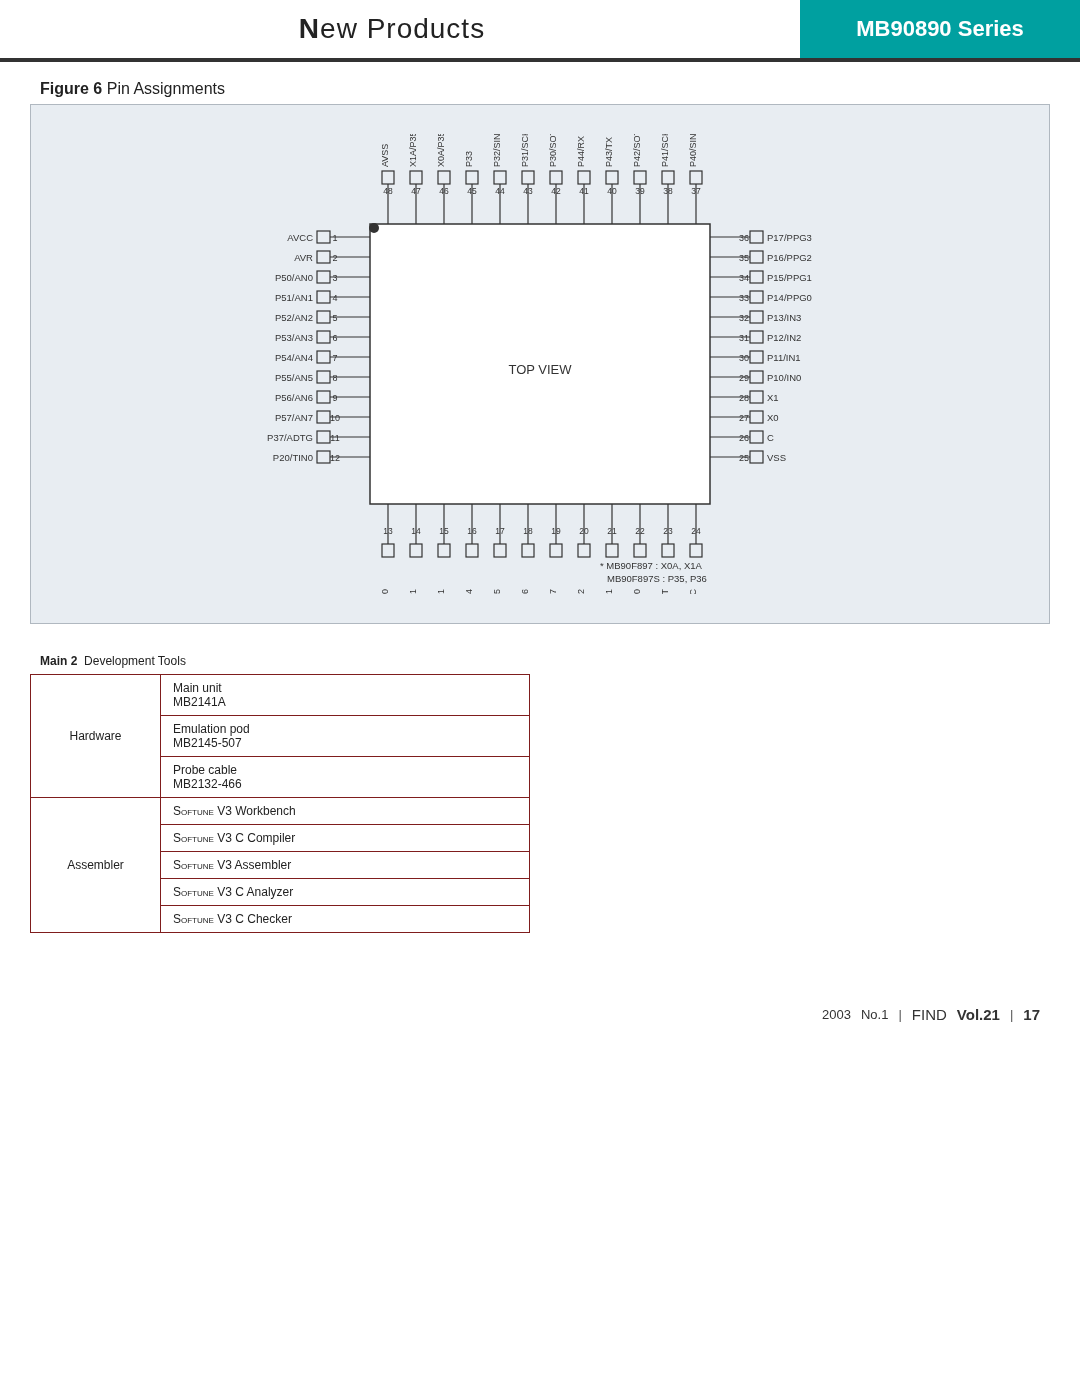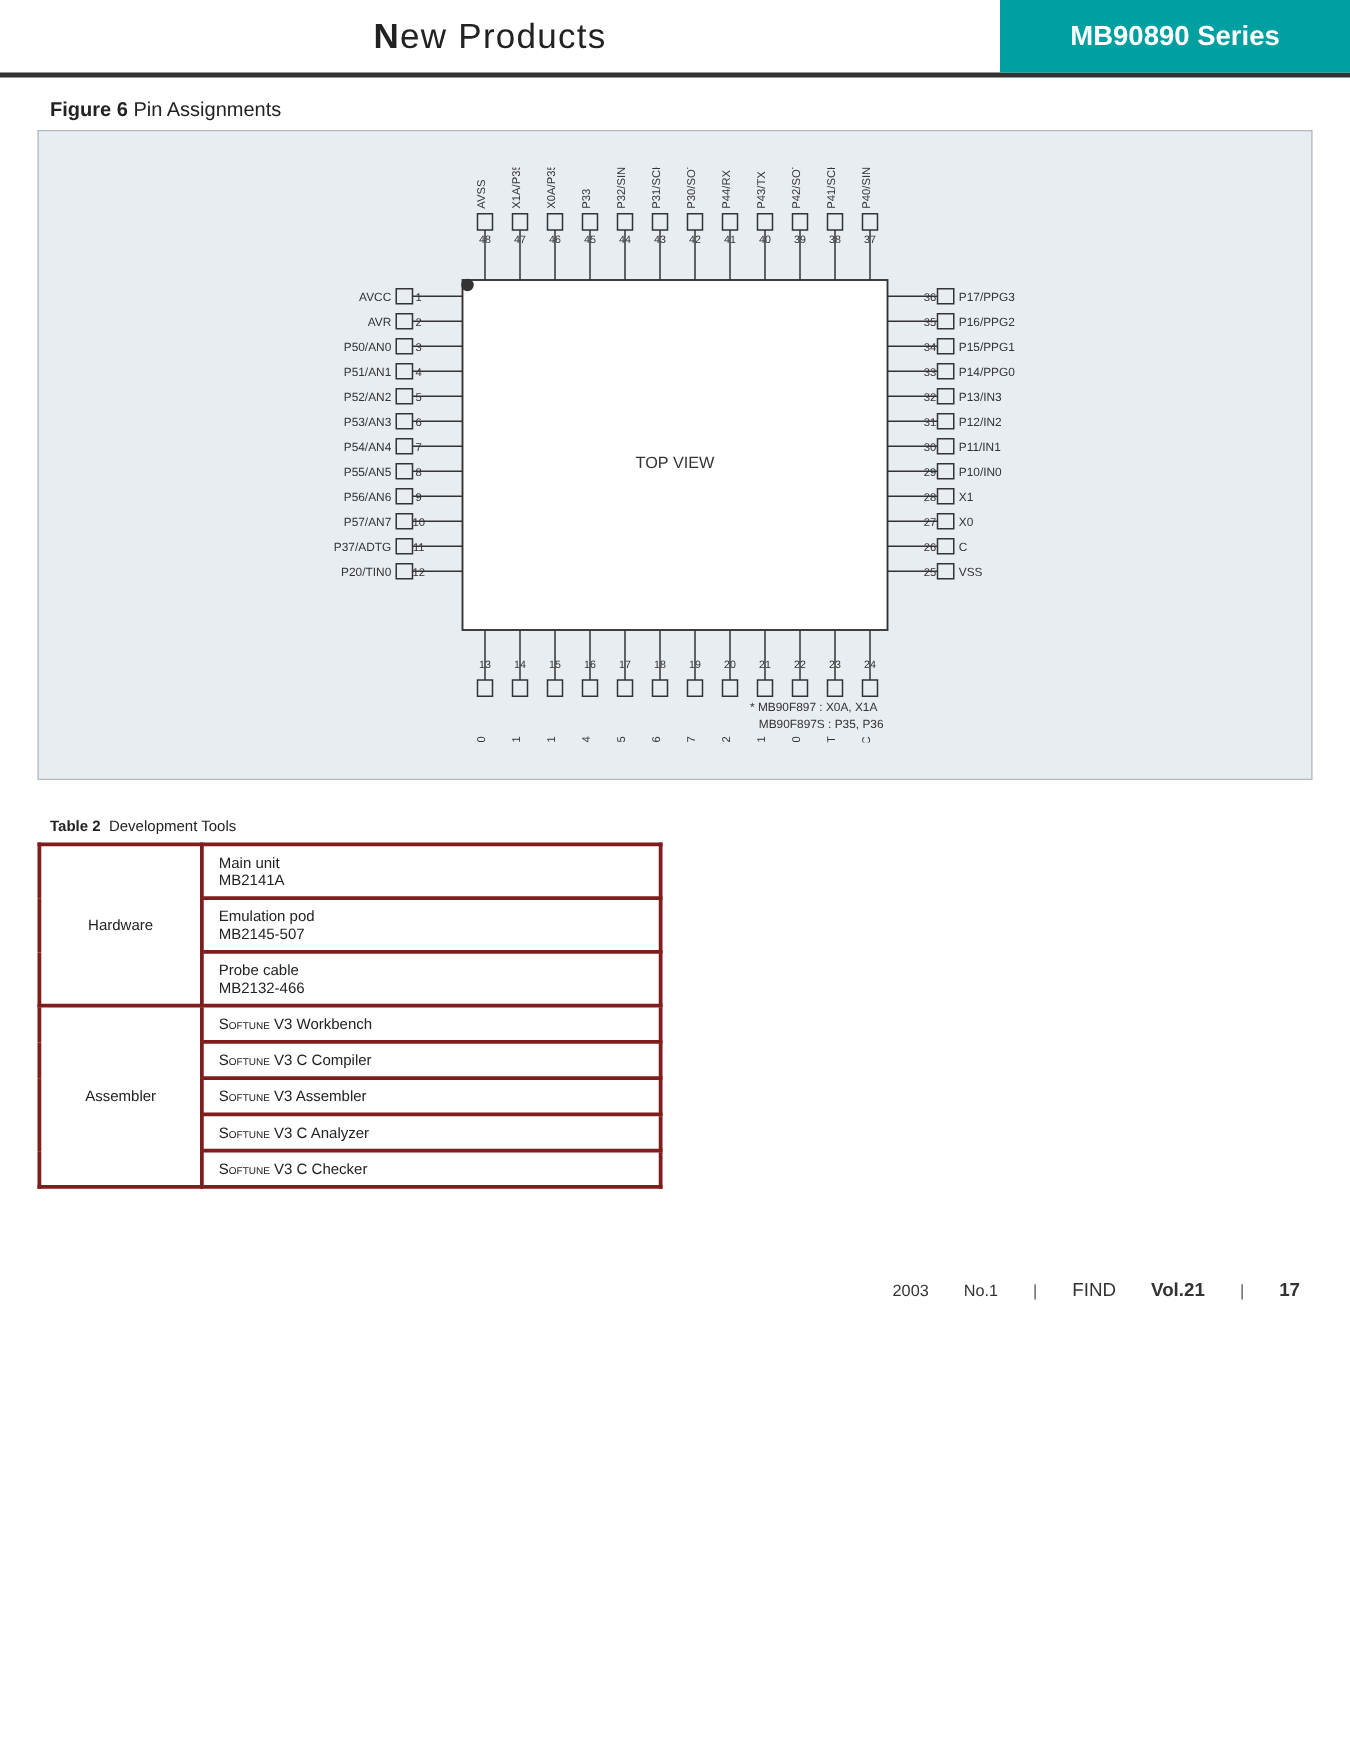--- a/index.html
+++ b/index.html
@@ -83,38 +83,38 @@
     }
 
     .dev-table {
       margin: 0 30px 30px 30px;
       border-collapse: collapse;
       width: calc(100% - 60px);
       max-width: 500px;
       border: 1px solid #999;
     }
     .dev-table td {
-      border: 3px solid #7f1d1d;
+      border: 1px solid #7f1d1d;
       padding: 6px 12px;
       font-size: 12px;
       vertical-align: middle;
     }
     .dev-table .cat-cell {
       text-align: center;
       vertical-align: middle;
     }
 
     
     .footer {
       position: absolute;
       bottom: 20px;
       right: 40px;
       display: flex;
       align-items: center;
-      gap: 28px;
+      gap: 10px;
       font-size: 13px;
       color: #333;
     }
     .footer-year { }
     .footer-no { }
     .footer-find {
       font-weight: normal;
       font-size: 15px;
     }
     .footer-vol {
@@ -402,21 +402,21 @@
     <rect x="520" y="410" width="12" height="13" fill="none" stroke="#333" stroke-width="1.2"></rect>
     <text transform="translate(526,455) rotate(-90)" text-anchor="end" font-size="9" fill="#333">VCC</text>
     <text x="526" y="400" text-anchor="middle" font-size="8.5" fill="#333">24</text>
 
     <text x="430" y="435" font-size="9.5" fill="#333">* MB90F897 : X0A,  X1A</text>
     <text x="437" y="448" font-size="9.5" fill="#333">MB90F897S : P35,  P36</text>
   </svg>
 </div>
 
 <div class="table-label">
-  <strong>Table</strong>&nbsp;<strong>2</strong>&nbsp;&nbsp;<span>Development Tools</span>
+  <strong>Main</strong>&nbsp;<strong>2</strong>&nbsp;&nbsp;<span>Development Tools</span>
 </div>
 
 <table class="dev-table">
   <tbody>
 
     <tr>
       <td class="cat-cell" rowspan="3" style="width:130px;">Hardware</td>
       <td>
         <div>Main unit</div>
         <div>MB2141A</div>

